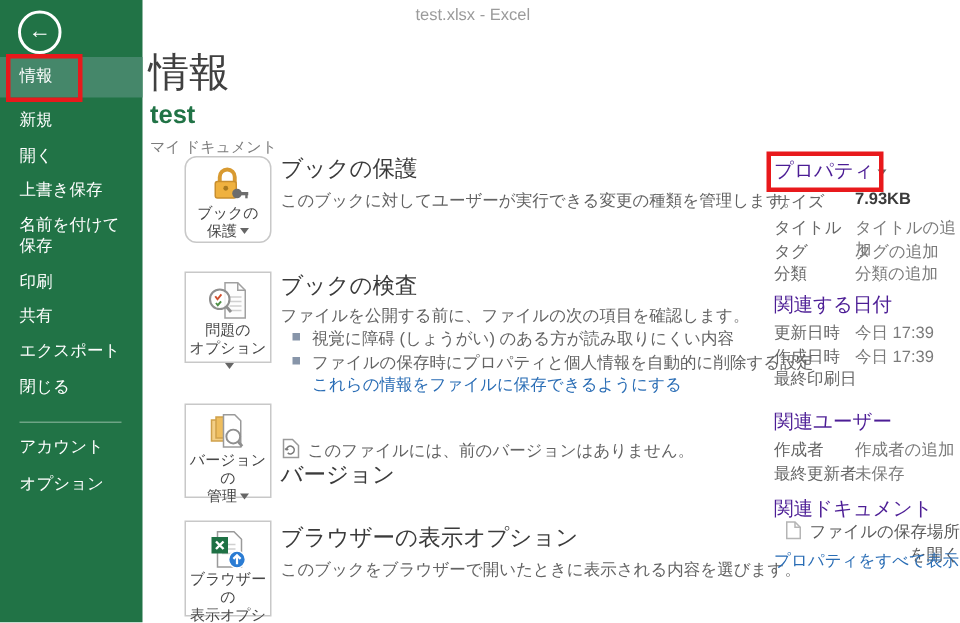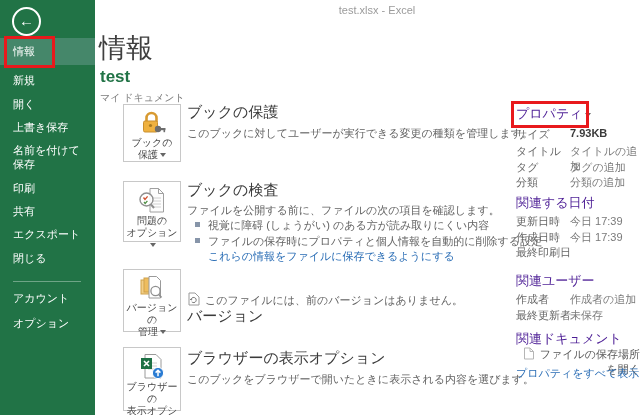--- a/index.html
+++ b/index.html
@@ -1,19 +1,19 @@
 <!DOCTYPE html>
 <html><head>
 <meta charset="utf-8">
 <style>
   html,body{margin:0;padding:0;}
   .app{position:relative;width:640px;height:415px;background:#fff;overflow:hidden;
        font-family:"Liberation Sans",sans-serif;-webkit-font-smoothing:antialiased;}
   
-  .titlebar-text{position:absolute;left:277px;top:4px;width:200px;text-align:center;
+  .titlebar-text{position:absolute;left:277px;top:4px;width:200px;text-align:left;
        font-size:11px;color:#9b9b9b;}
   
   .sidebar{position:absolute;left:0;top:0;width:95px;height:415px;background:#217346;}
   .back-btn{position:absolute;left:12px;top:7px;width:25px;height:25px;border:2px solid #fff;
        border-radius:50%;color:#fff;text-align:center;line-height:24px;font-size:15px;cursor:default;}
   .nav-item{position:absolute;left:0;width:95px;box-sizing:border-box;padding-left:13px;
        color:#fff;font-size:11px;line-height:14px;}
   .nav-item.sel{background:#45876A;line-height:27px;}
   .nav-divider{position:absolute;left:13px;width:68px;height:1px;background:rgba(255,255,255,.35);}
   
@@ -89,21 +89,21 @@
     </div>
   </div>
 
   <div class="anno" style="left:4px;top:36px;width:45px;height:26px;"></div>
   <div class="anno" style="left:511px;top:101px;width:72px;height:21px;"></div>
 
   <div class="h-info">情報</div>
   <div class="doc-title">test</div>
   <div class="doc-path">マイ ドキュメント</div>
 
-  <div class="cmd-btn" style="top:104px;height:58px;">
+  <div class="cmd-btn" style="top:104px;height:58px;border-radius:8px;">
     <svg width="28" height="26" viewBox="0 0 28 26">
       <path d="M8.5 12v-4a5 5 0 0 1 10 0v4" fill="none" stroke="#d89a31" stroke-width="2.6"></path>
       <rect x="5.5" y="11" width="14" height="11" rx="1.5" fill="#efb13f" stroke="#c98f2e"></rect>
       <circle cx="12.5" cy="15.5" r="1.6" fill="#a8791f"></circle>
       <circle cx="20" cy="19" r="3.2" fill="#6d6d6d"></circle>
       <rect x="22.5" y="18" width="5" height="2.2" fill="#6d6d6d"></rect>
       <rect x="25.5" y="20" width="1.6" height="2.2" fill="#6d6d6d"></rect>
     </svg>
     <div><span>ブックの</span></div>
     <div><span>保護</span><span class="caret"></span></div>

